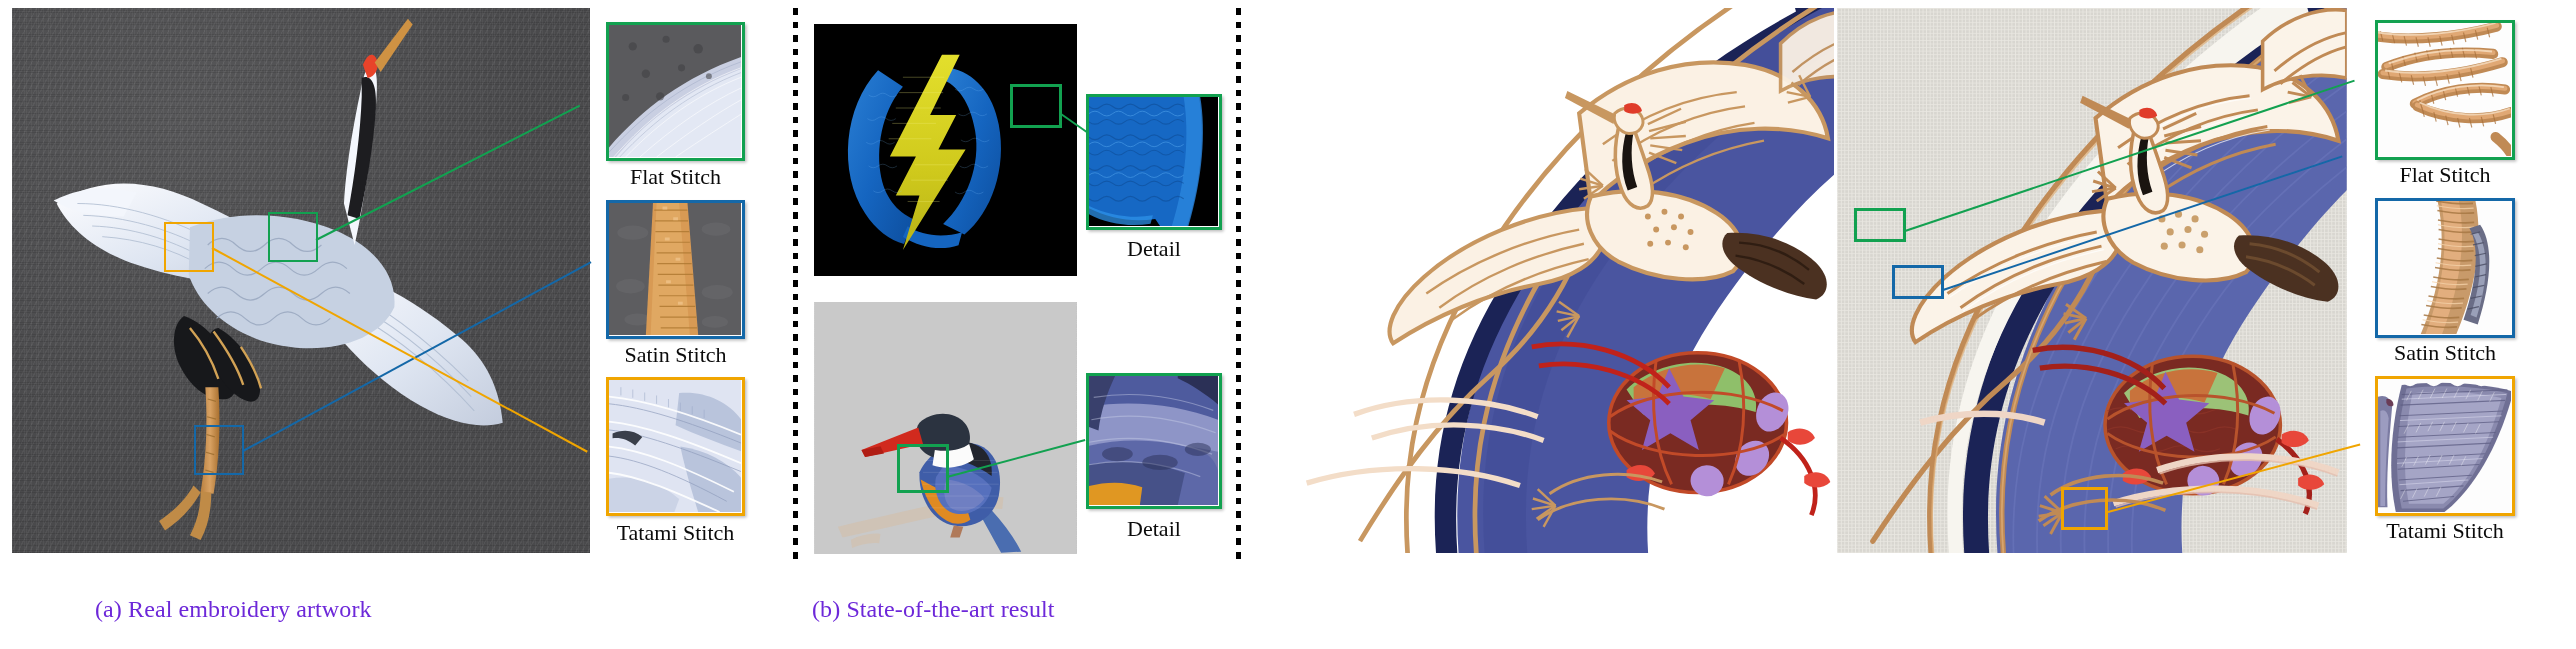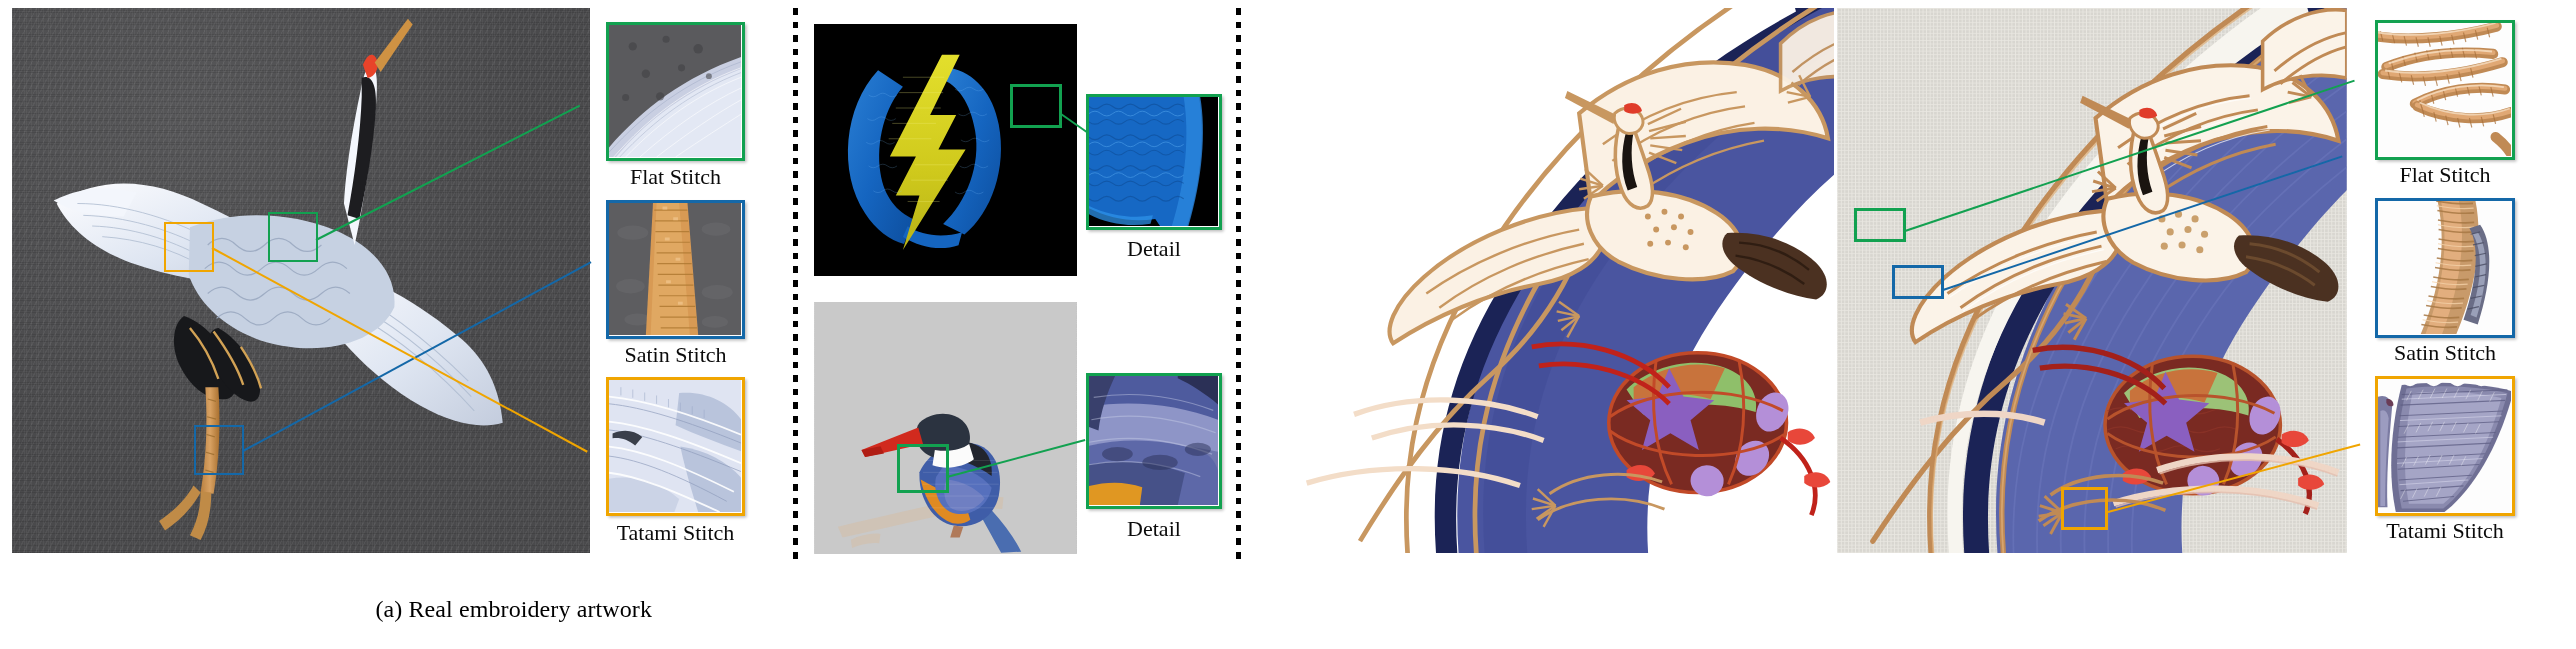--- a/index.html
+++ b/index.html
@@ -4,22 +4,22 @@
 <style>
   html,body{margin:0;padding:0;background:#ffffff;}
   body{width:2576px;height:649px;font-family:"Liberation Serif",serif;overflow:hidden;}
   #root{position:relative;width:2044px;height:649px;background:#fff;}
 
   
   .caption{
     position:absolute;
     font-family:"Liberation Serif",serif;
     font-size:24px;
-    color:#000000;
-    text-align:right;
+    color:#6d28d9;
+    text-align:left;
     white-space:nowrap;
     letter-spacing:0.1px;
   }
 
   
   .crop-label{
     position:absolute;
     font-family:"Liberation Serif",serif;
     font-size:22px;
     color:#0b0b0b;
@@ -418,20 +418,21 @@
         <g fill="#2c3258" opacity=".5">
           <ellipse cx="48" cy="132" rx="26" ry="12"></ellipse>
             <ellipse cx="120" cy="146" rx="30" ry="13"></ellipse>
           <ellipse cx="184" cy="124" rx="22" ry="11"></ellipse>
         </g>
       </svg>
     </div>
   </div>
   <div class="crop-label" style="left:1086px;top:516px;width:136px;">Detail</div>
 
+  <div class="caption" style="left:812px;top:596px;width:415px;">(b) State-of-the-art result</div>
 
   <div class="vsep" style="left:1236px;top:8.3px;height:551px;"></div>
 
   <div class="imgbox whitebg" style="left:1271px;top:7.7px;width:563px;height:545px;">
     <svg viewBox="0 0 950 920" width="563" height="545">
       <rect width="950" height="920" fill="#fff"></rect>
       <defs>
         <clipPath id="cpv">
             <rect width="950" height="920"></rect>
           </clipPath>

